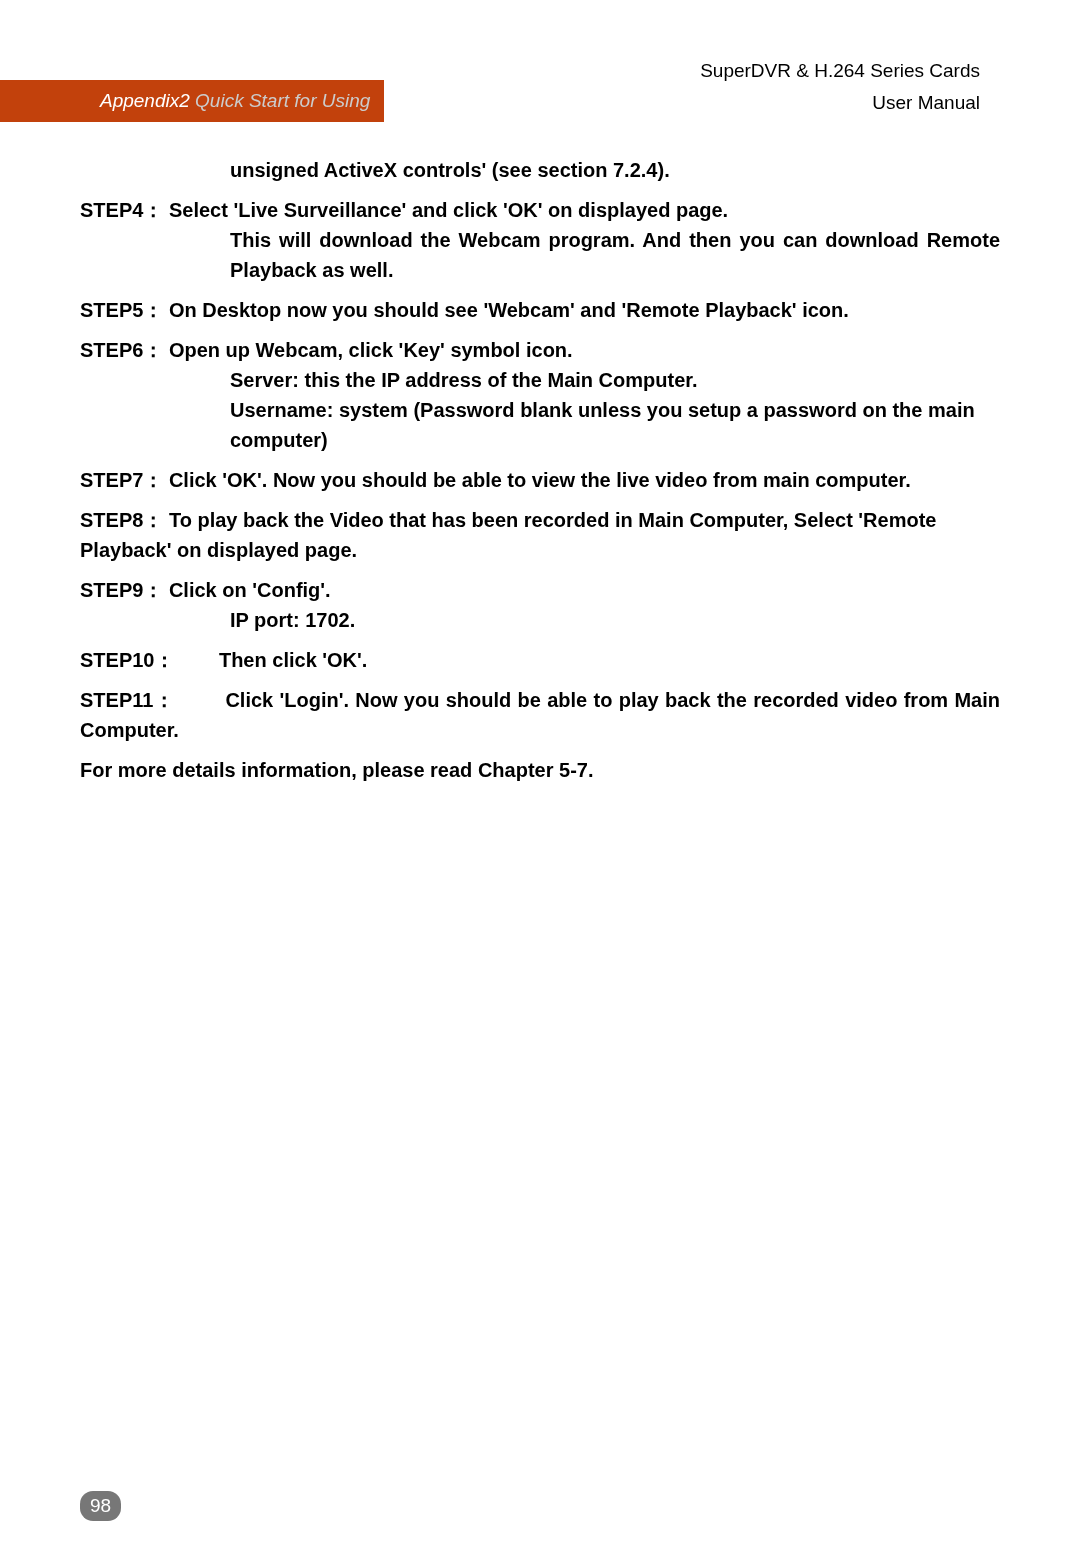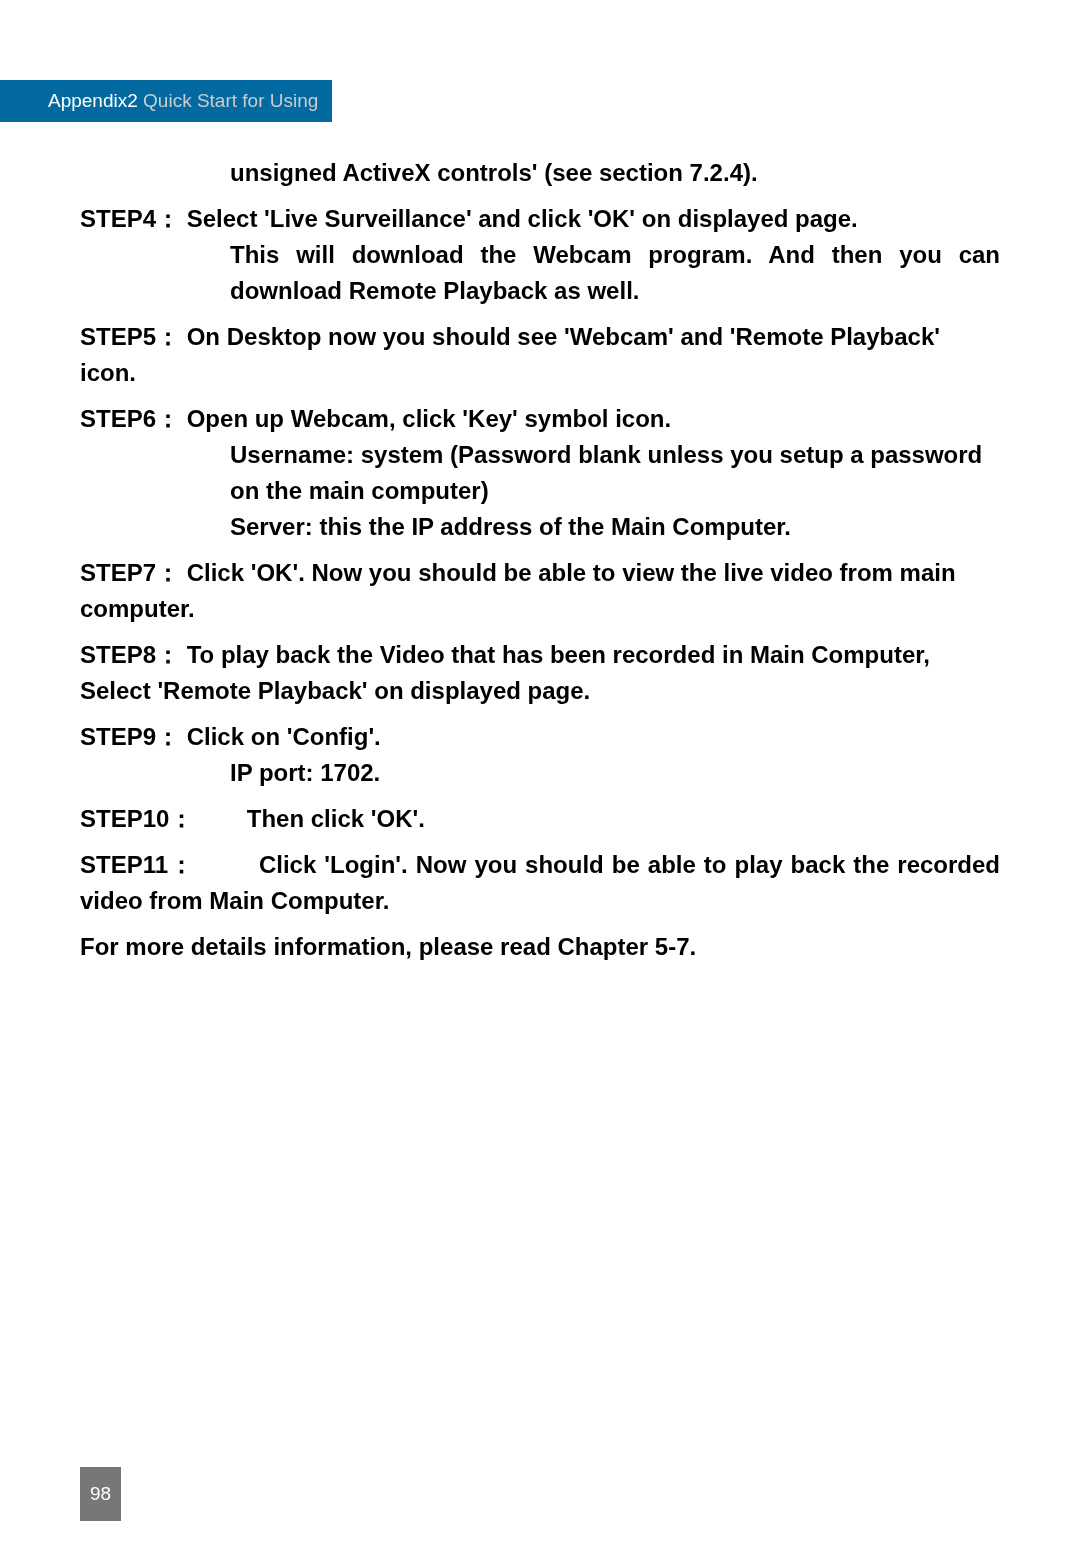--- a/index.html
+++ b/index.html
@@ -28,31 +28,32 @@
     font-size: 19px;
     color: #000;
   }
   .header-right .line1 {
     margin-bottom: 10px;
   }
   .appendix-tab {
     position: absolute;
     top: 80px;
     left: 0;
-    background: #0369a1;
+    background: #c2410c;
     color: #ccc;
-    padding: 10px 14px 10px 48px;
+    padding: 10px 14px 10px 100px;
     font-size: 19px;
+    font-style: italic;
   }
   .appendix-tab .appendix-label {
     color: #fff;
   }
   .content {
     margin-top: 95px;
-    font-size: 24px;
+    font-size: 20px;
     font-weight: bold;
     line-height: 1.5;
     color: #000;
   }
   .first-line {
     margin-left: 150px;
     margin-bottom: 10px;
   }
   .step {
     margin-bottom: 10px;
@@ -62,29 +63,34 @@
   }
   .justified {
     text-align: justify;
   }
   .page-number {
     position: absolute;
     bottom: 45px;
     left: 80px;
     background: #777;
     color: #fff;
-    padding: 16px 10px;
+    padding: 4px 10px;
     font-size: 19px;
+    border-radius: 13px;
   }
 </style>
 </head>
 <body>
 
 <div class="page">
 
+  <div class="header-right">
+    <div class="line1">SuperDVR &amp; H.264 Series Cards</div>
+    <div>User  Manual</div>
+  </div>
 
   <div class="appendix-tab">
     <span class="appendix-label">Appendix2</span><span> Quick Start for Using</span>
   </div>
 
   <div class="content">
 
     <div class="first-line">unsigned ActiveX controls' (see section 7.2.4).</div>
 
 
@@ -92,22 +98,22 @@
       <span>STEP4：</span> <span>Select 'Live Surveillance' and click 'OK' on displayed page.</span>
       <div class="step-body justified">This will download the Webcam program. And then you can download Remote Playback as well.</div>
     </div>
 
     <div class="step">
       <span>STEP5：</span> <span>On Desktop now you should see 'Webcam' and 'Remote Playback' icon.</span>
     </div>
 
     <div class="step">
       <span>STEP6：</span> <span>Open up Webcam, click 'Key' symbol icon.</span>
+      <div class="step-body">Server: this the IP address of the Main Computer.</div>
       <div class="step-body">Username: system (Password blank unless you setup a password on the main computer)</div>
-      <div class="step-body">Server: this the IP address of the Main Computer.</div>
     </div>
 
     <div class="step">
       <span>STEP7：</span> <span>Click 'OK'. Now you should be able to view the live video from main computer.</span>
     </div>
 
     <div class="step">
       <span>STEP8：</span> <span>To play back the Video that has been recorded in Main Computer, Select 'Remote Playback' on displayed page.</span>
     </div>
 

